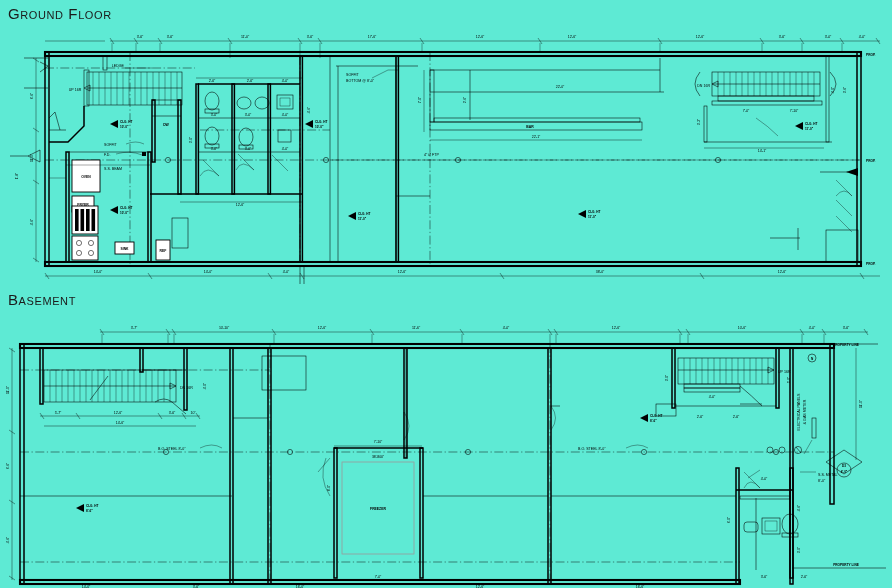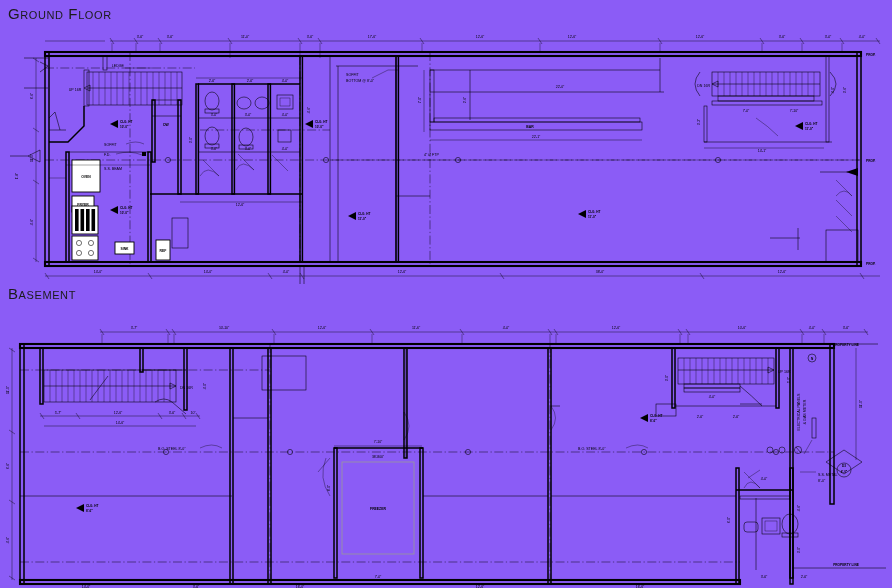--- a/index.html
+++ b/index.html
@@ -6,34 +6,34 @@
   html, body {
     margin: 0; padding: 0;
     background: #ffffff;
     width: 892px; height: 588px;
     overflow: hidden;
     font-family: "Liberation Sans", sans-serif;
   }
   #page {
     position: relative;
     width: 892px; height: 588px;
-    background: #8b5cf6;
+    background: #5eead4;
   }
   .plan-title {
     position: absolute;
     font-family: "Liberation Sans", sans-serif;
     font-size: 15px;
     font-variant: small-caps;
     letter-spacing: 0.6px;
     color: #1b1b1b;
     font-weight: 400;
     white-space: nowrap;
   }
   #title-ground { left: 8px; top: 5px; }
-  #title-basement { left: 8px; top: 285px; }
+  #title-basement { left: 8px; top: 291px; }
 
   .plan-svg { position: absolute; left: 0; top: 0; }
   svg text {
     font-family: "Liberation Sans", sans-serif;
     fill: #000;
   }
   .dim { font-size: 3.5px; letter-spacing: -0.1px; }
   .dimv { font-size: 3.5px; letter-spacing: -0.1px; }
   .note { font-size: 3.6px; }
   .eqlbl { font-size: 3.4px; font-weight: bold; }

